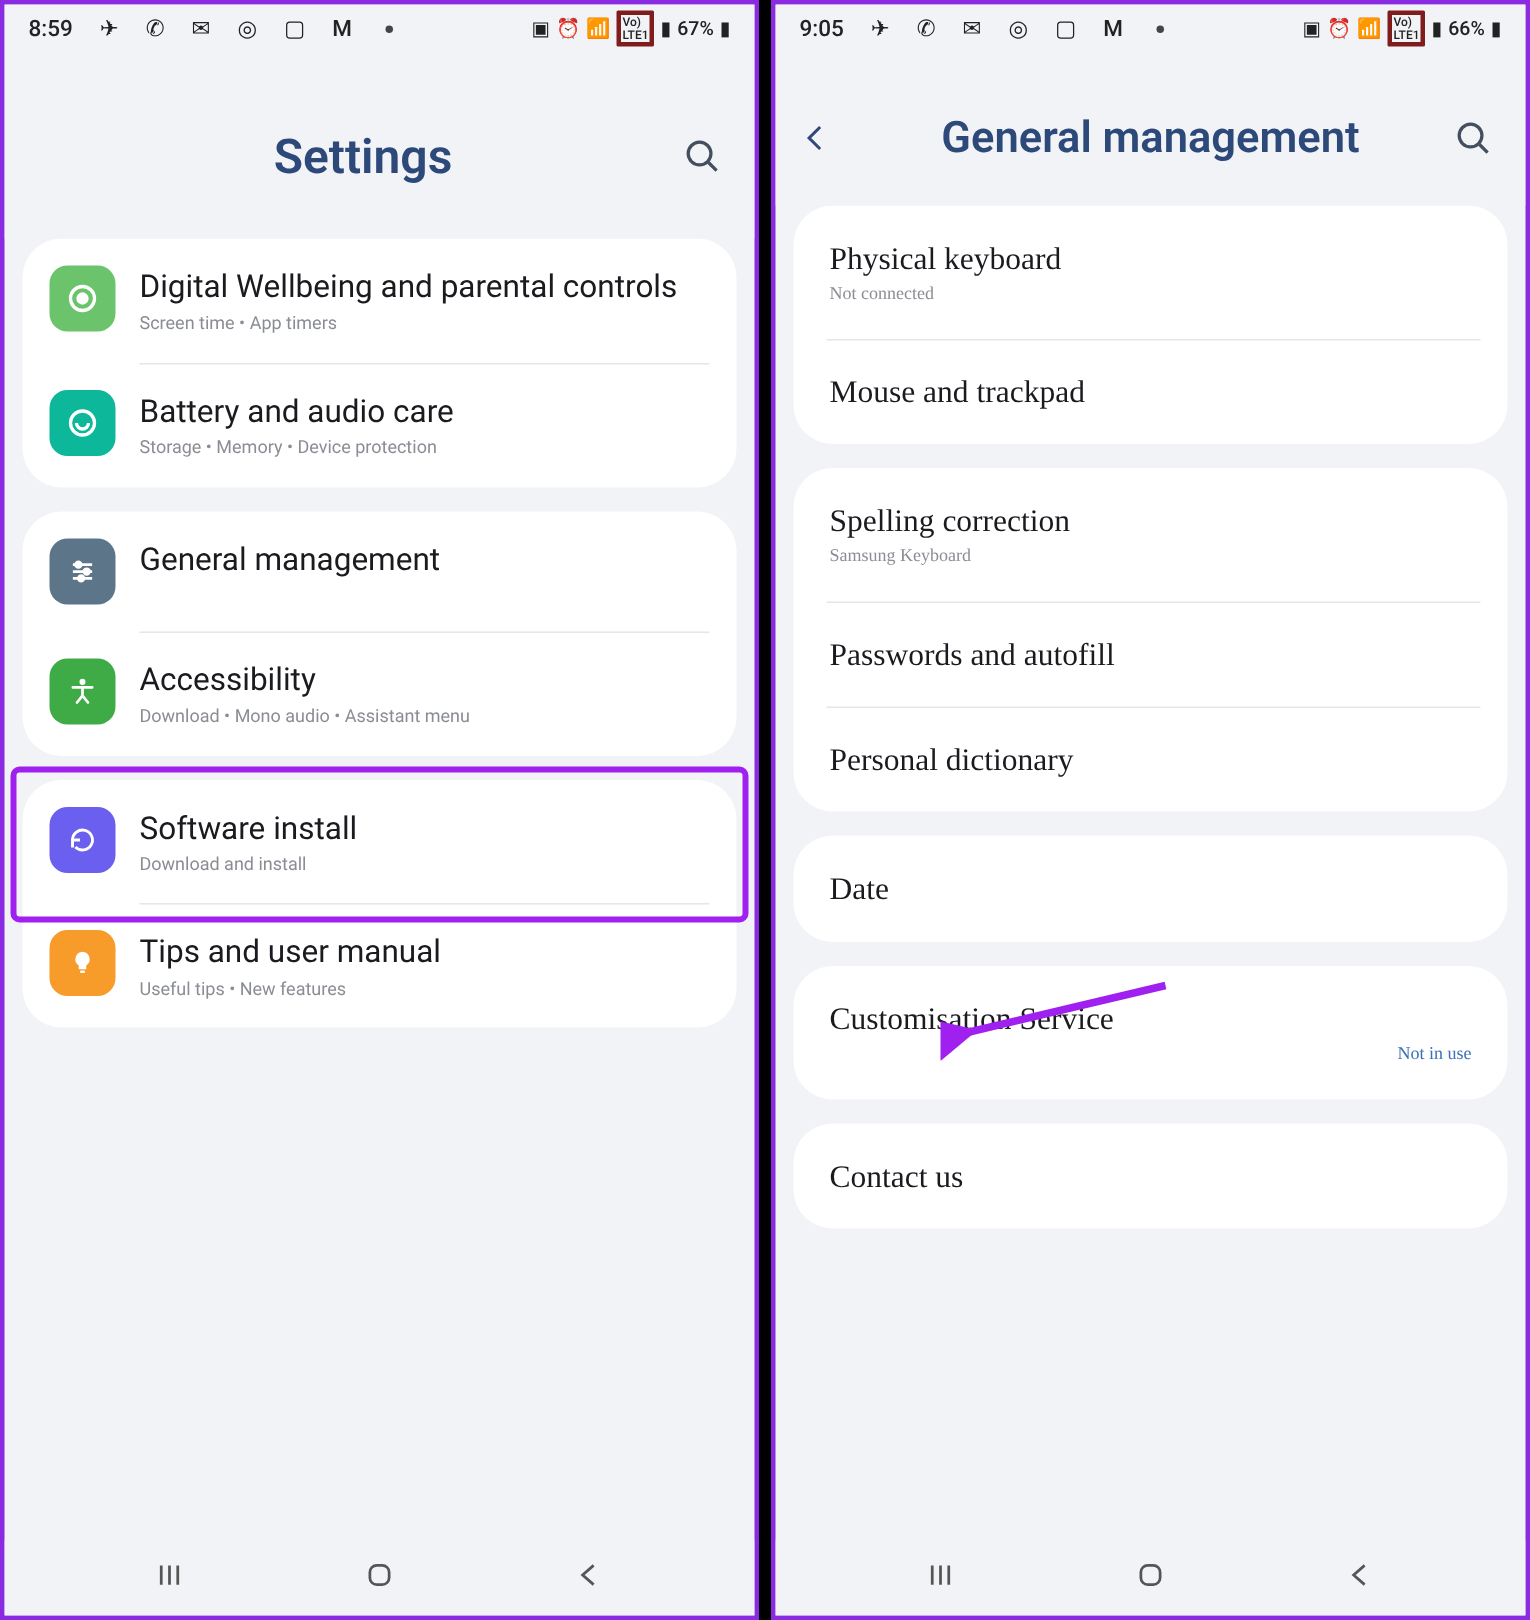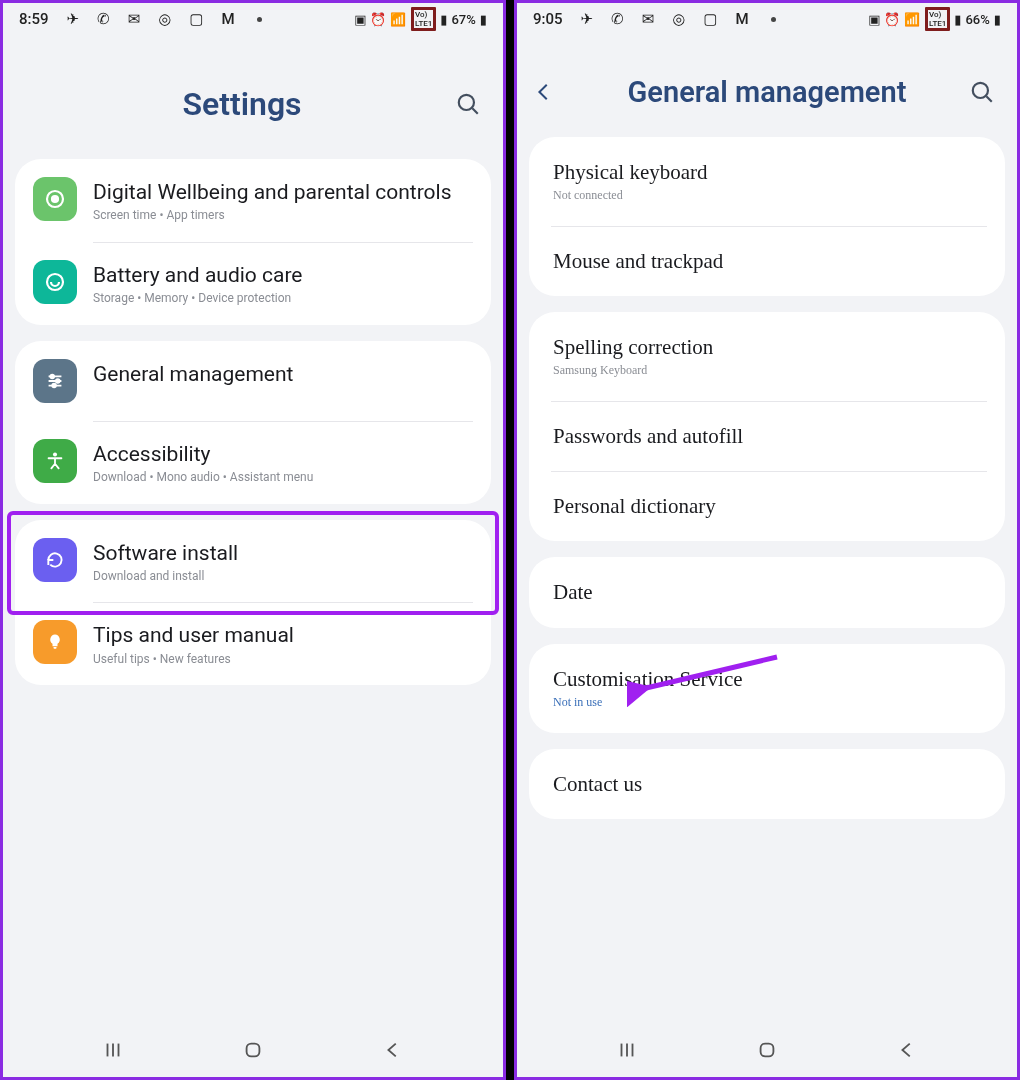--- a/index.html
+++ b/index.html
@@ -82,21 +82,21 @@
   .ic-wellbeing{background:#6bc46b;}
   .ic-battery{background:#0db799;}
   .ic-apps{background:#4a8cf7;}
   .ic-general{background:#5c7589;}
   .ic-access{background:#3fab47;}
   .ic-software{background:#6b5ff0;}
   .ic-tips{background:#f79b2b;}
   .row-text { flex:1; padding-top:2px;}
   .row-title { font-size:21px; color:#1a1b1f; font-weight:400; line-height:1.25;}
   .row-sub { font-size:12px; color:#8a8d94; margin-top:3px; line-height:1.3;}
-  .row-sub.blue{ color:#3a6fb8; }
+  .row-sub.blue{ color:#3a6fb8;text-align:right; }
   .highlight {
     position:absolute; border: 4px solid #a020f0; border-radius:6px;
     left:4px; right:4px; top:352px; height:104px;
   }
   .arrow {
     position:absolute;
     left:110px; top:510px;
     pointer-events:none;
   }
   .nav-bar {

